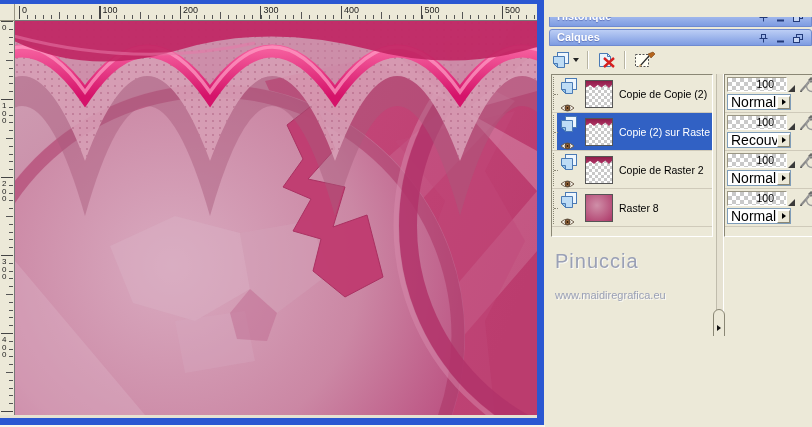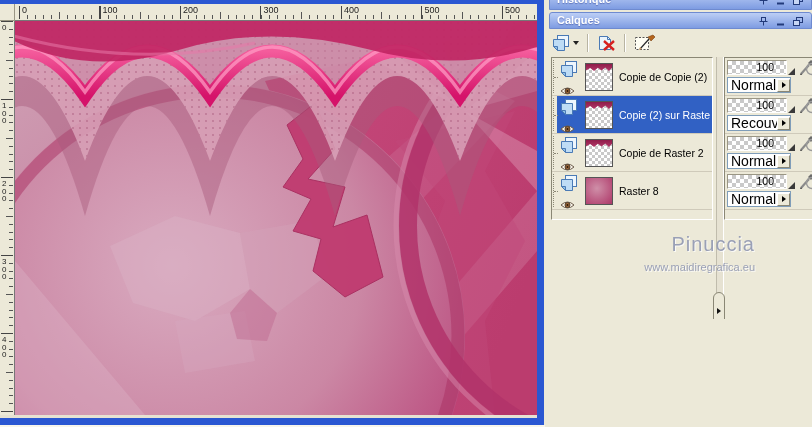--- a/index.html
+++ b/index.html
@@ -26,21 +26,21 @@
   #vruler{position:absolute;left:0;top:21px;width:15px;height:394px;background:var(--panel-bg);
           border-right:1px solid #777;overflow:hidden;}
   .v-minor,.v-mid,.v-major{position:absolute;top:0;bottom:0;}
   .v-minor{right:1px;width:4px;background:repeating-linear-gradient(180deg,#555 0 1px,transparent 1px 7.8px);}
   .v-mid{right:1px;width:7px;background:repeating-linear-gradient(180deg,#555 0 1px,transparent 1px 39px);}
   .v-major{right:1px;width:12px;background:repeating-linear-gradient(180deg,#444 0 1px,transparent 1px 78px);}
   .vlabel{position:absolute;left:2px;width:8px;font-size:8px;line-height:7.5px;word-break:break-all;color:#222;}
   #art{position:absolute;left:15px;top:21px;width:522px;height:394px;overflow:hidden;}
 
   
-  #panel{position:absolute;left:545px;top:0;width:267px;height:319px;background:var(--panel-bg);overflow:hidden;}
+  #panel{position:absolute;left:545px;top:17px;width:267px;height:319px;background:var(--panel-bg);overflow:hidden;}
   .tbar{position:absolute;left:4px;right:0;height:17px;border:1px solid var(--titlebar-border);
         border-radius:3px 3px 0 0;background:linear-gradient(180deg,var(--titlebar-top),var(--titlebar-bottom));}
   .tbar .ttl{position:absolute;left:7px;top:1px;font-size:11px;font-weight:bold;color:#fff;
              text-shadow:0 1px 1px rgba(60,80,160,.6);}
   .tbtns{position:absolute;right:8px;top:3px;display:flex;gap:6px;}
   .tbtn-sm{width:11px;height:11px;display:flex;align-items:center;justify-content:center;}
   #hist-clip{position:absolute;left:0;top:0;right:0;height:10px;overflow:hidden;}
   #hist-bar{top:-9px;height:19px;}
   #calques-bar{top:12px;}
 
@@ -90,23 +90,23 @@
   .ocaret{position:absolute;left:63px;top:10px;width:0;height:0;
           border-bottom:7px solid #3a3a3a;border-left:7px solid transparent;}
   .lockicon{position:absolute;left:74px;top:2px;}
   .blend{position:absolute;left:2px;top:19px;width:64px;height:16px;background:#fff;
          border:1px solid #7f9db9;display:flex;align-items:center;}
   .blabel{flex:1;font-size:14px;line-height:13px;padding-left:3px;white-space:nowrap;overflow:hidden;color:#000;}
   .barrow{width:13px;height:13px;background:var(--panel-bg);display:flex;align-items:center;justify-content:center;
           border:1px solid;border-color:#fff #8a8775 #8a8775 #fff;margin-right:0;}
   .barrow .arrow-r{border-left-color:#000;}
 
-  #watermark{position:absolute;left:10px;top:233px;width:200px;text-align:right;color:var(--watermark-gray);}
+  #watermark{position:absolute;left:10px;top:233px;width:200px;text-align:left;color:var(--watermark-gray);}
   #wm1{font-size:20px;letter-spacing:1px;text-shadow:1px 1px 0 rgba(255,255,255,.75);}
-  #wm2{font-size:11px;margin-top:5px;text-shadow:1px 1px 0 rgba(255,255,255,.75);}
+  #wm2{font-size:11px;margin-top:16px;text-shadow:1px 1px 0 rgba(255,255,255,.75);}
 </style>
 </head>
 <body>
 
 <div id="root" style="--panel-bg: #ece9d8; --titlebar-top: #bccef5; --titlebar-bottom: #7e9ce2; --titlebar-border: #6e8ad0; --selection-blue: #3161c4; --window-border-blue: #2a57d2; --canvas-base-pink: #c27b9b; --canvas-deep-pink: #b23066; --lace-hot-pink: #e6196e; --watermark-gray: #9aa0b6;">
 
   <div id="canvas-window">
     <div class="frame-top"></div>
 
     <div class="ruler-corner"></div>

